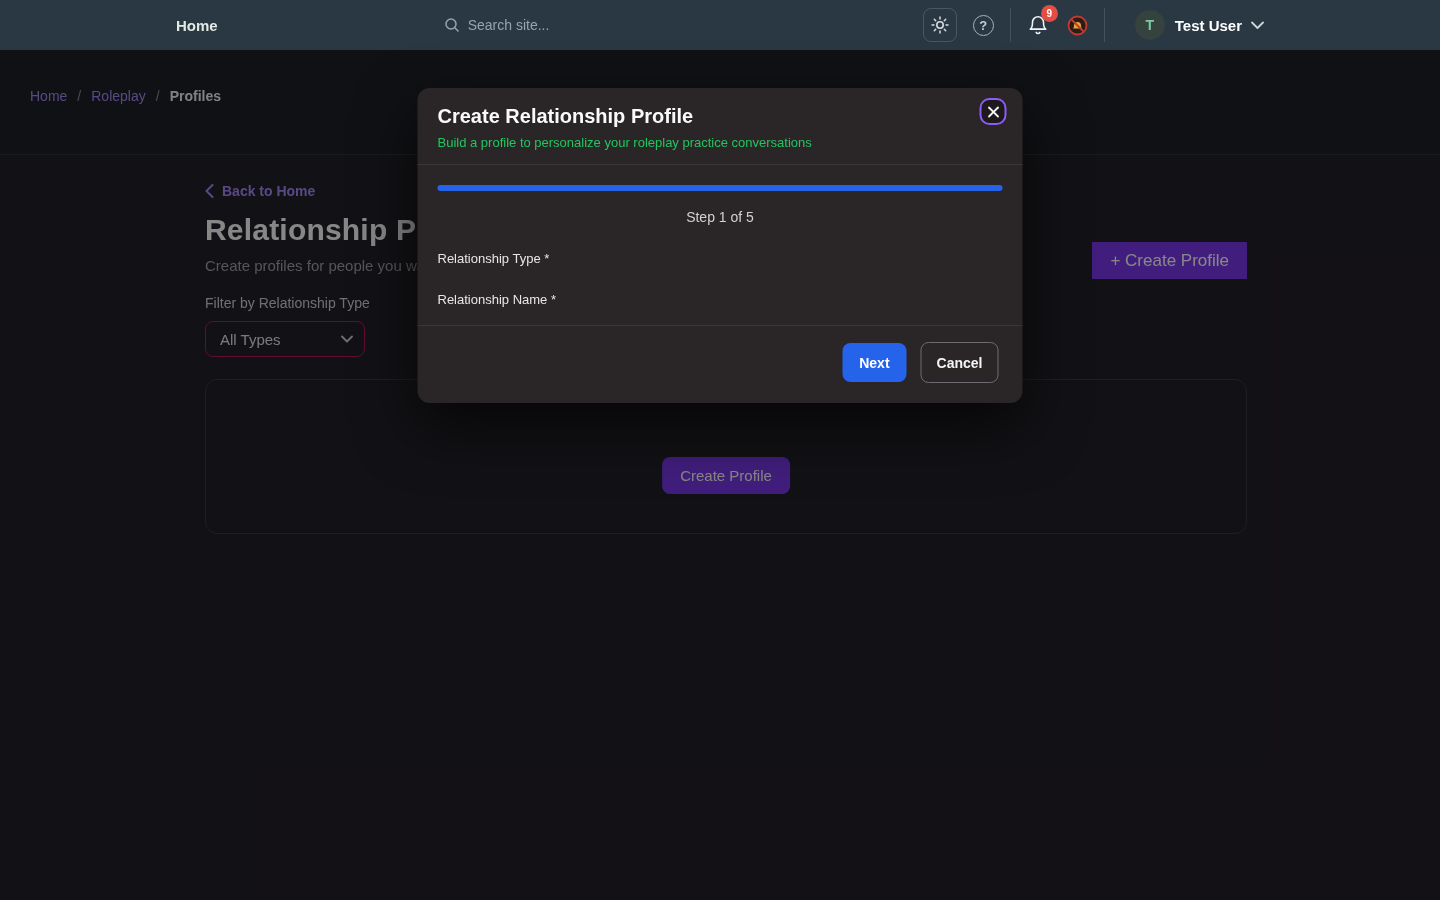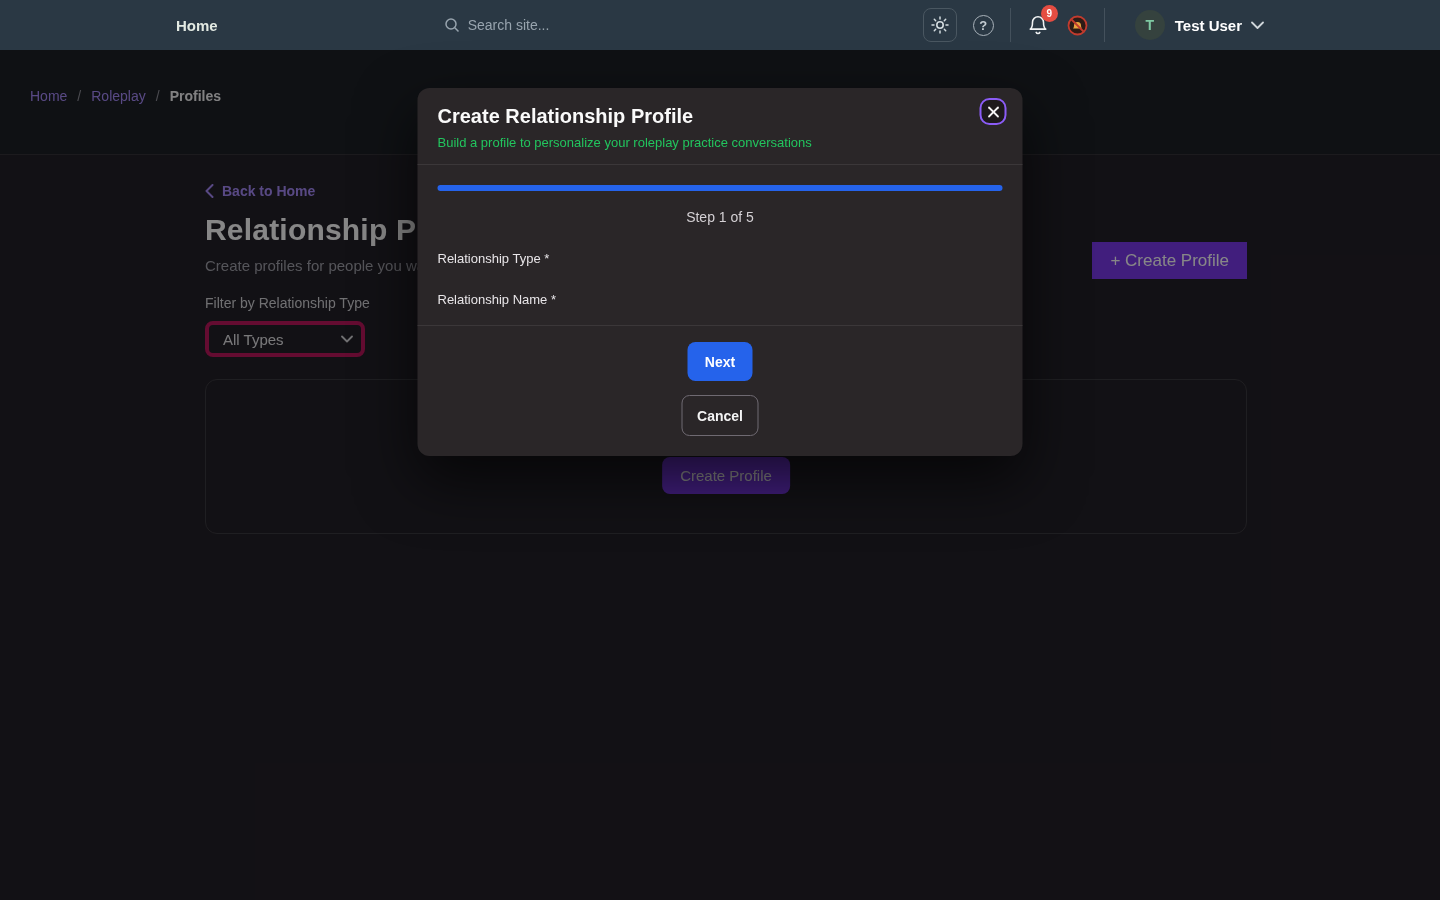--- a/index.html
+++ b/index.html
@@ -77,21 +77,21 @@
   .btn-purple {
     background:#7c3aed; color:#ffffff; border:none; border-radius:0;
     height:37px; padding:0 18px; font-size:17px; cursor:pointer;
     font-family:inherit; margin-top:43px;text-align:center;
   }
   .filter-label { font-size:14px; color:#d4d4d8; margin-top:16px; }
   .select-wrap { position:relative; width:max-content; margin-top:10px; }
   .filter-select {
     width:160px; height:36px; appearance:none; -webkit-appearance:none;
     background:transparent; color:#e4e4e7; font-size:15px; font-family:inherit;
-    border:4px solid #be185d; border-radius:8px; padding:0 30px 0 14px; cursor:pointer;
+    border:1px solid #be185d; border-radius:8px; padding:0 30px 0 14px; cursor:pointer;
   }
   .select-chev { position:absolute; right:12px; top:50%; transform:translateY(-50%); pointer-events:none; display:flex; }
 
   .empty-card {
     position:relative; margin-top:22px; width:1042px; height:155px;
     border:1px solid #3c3b40; border-radius:12px; background:#232028;
   }
   .empty-card .btn-center {
     position:absolute; top:77px; left:50%; transform:translateX(-50%);
     background:#7c3aed; color:#ffffff; border:none; border-radius:8px;
@@ -129,21 +129,21 @@
     border:1px solid #6f6a72; border-radius:8px; padding:0 32px 0 14px; cursor:pointer;
   }
   .modal-input {
     width:100%; height:38px; margin-top:9px; background:transparent;
     border:1px solid #6f6a72; border-radius:8px; padding:0 14px;
     color:#fafafa; font-size:15px; font-family:inherit;
   }
   .modal-input::placeholder { color:#cbc7cb; opacity:1; }
   .modal-footer {
     border-top:1px solid #3b3739; padding:16px 24px 20px 24px;
-    display:flex; justify-content:flex-end; align-items:center; gap:14px;flex-direction:column;
+    display:flex; justify-content:flex-end; align-items:center; gap:14px;
   }
   .btn-next {
     background:#2563eb; color:#ffffff; border:none; border-radius:8px;
     height:39px; padding:0 17px; font-size:14px; font-weight:bold;
     cursor:pointer; font-family:inherit;
   }
   .btn-cancel {
     background:transparent; color:#f4f4f5; border:1px solid #6f6a72; border-radius:8px;
     height:41px; padding:0 15px; font-size:14px; font-weight:bold;
     cursor:pointer; font-family:Liberation Sans, sans-serif;

